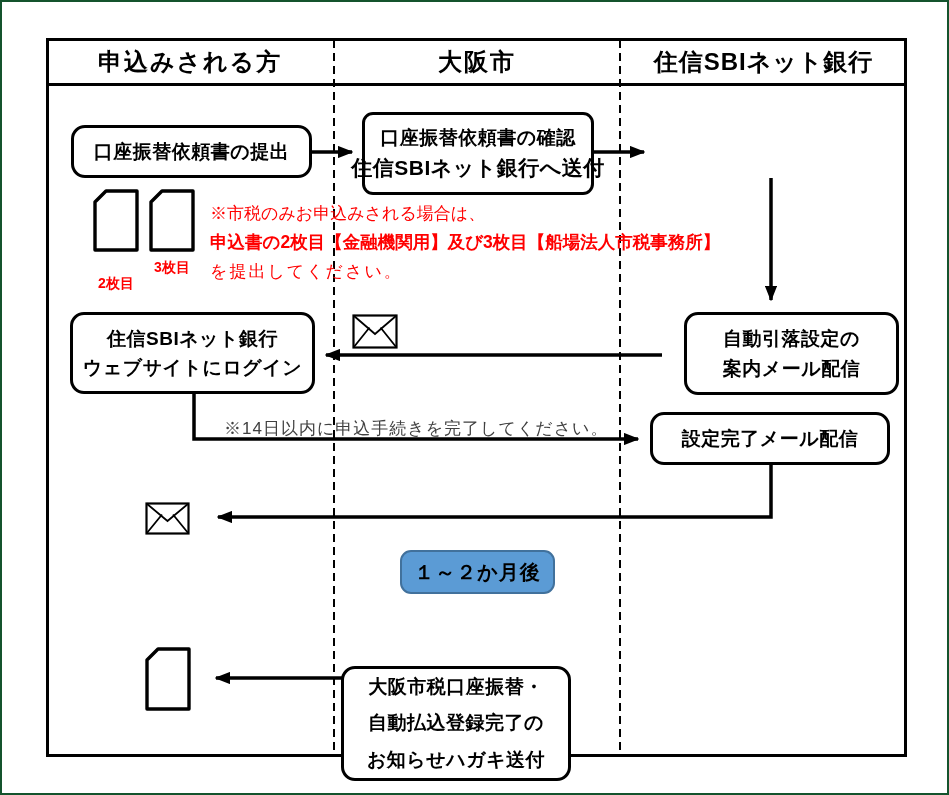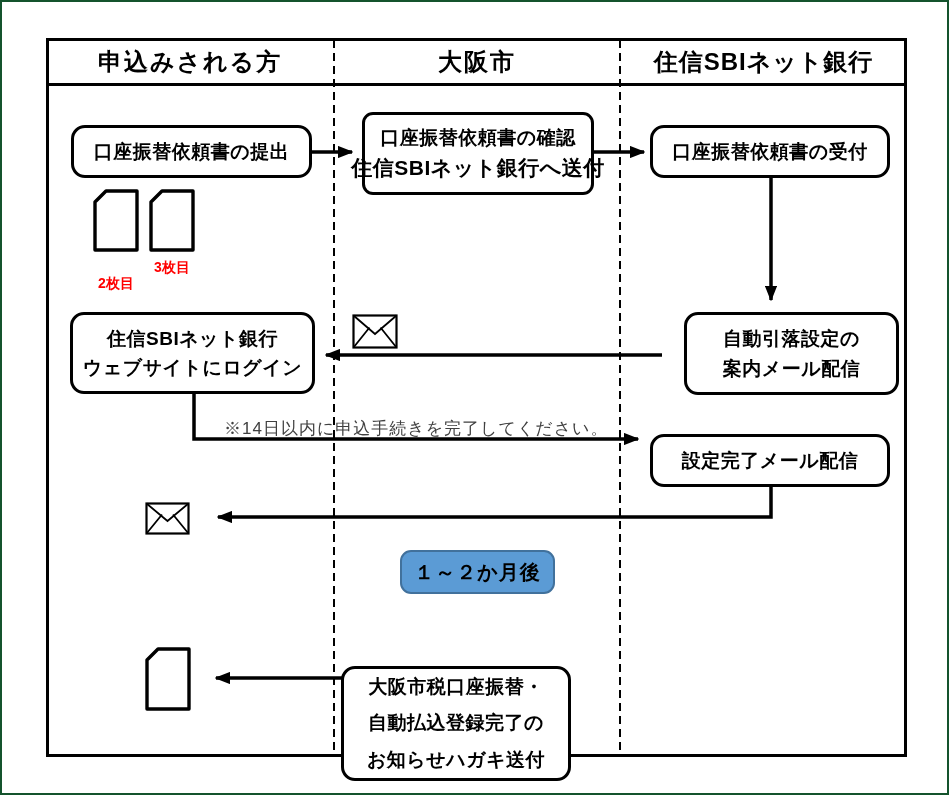--- a/index.html
+++ b/index.html
@@ -62,21 +62,21 @@
     letter-spacing: 0.5px;
   }
   .node .l  { font-size: 19px; line-height: 1.55; white-space: nowrap; }
   .node .ls { font-size: 21px; line-height: 1.5;  white-space: nowrap; }
 
   .node-submit     { left: 69px;  top: 123px; width: 241px; height: 53px; }
   .node-confirm    { left: 360px; top: 110px; width: 232px; height: 83px; border-radius: 11px; }
   .node-accept     { left: 648px; top: 123px; width: 240px; height: 53px; }
   .node-login      { left: 68px;  top: 310px; width: 245px; height: 82px; }
   .node-guide-mail { left: 662px; top: 310px; width: 215px; height: 83px; margin-left: 20px; }
-  .node-done-mail  { left: 648px; top: 432px; width: 240px; height: 53px; }
+  .node-done-mail  { left: 648px; top: 410px; width: 240px; height: 53px; }
   .node-postcard   { left: 339px; top: 618px; width: 230px; height: 115px; margin-top: 46px; }
   .node-postcard .l { line-height: 1.9; }
 
   
   .badge {
     position: absolute;
     left: 398px; top: 548px; width: 155px; height: 44px;
     background: #5B9BD5;
     border: 2.5px solid #41719C;
     border-radius: 11px;
@@ -154,23 +154,20 @@
 
   <div class="node node-submit">
     <span class="l">口座振替依頼書の提出</span>
   </div>
 
   <div class="node node-confirm">
     <span class="l">口座振替依頼書の確認</span>
     <span class="ls">住信SBIネット銀行へ送付</span>
   </div>
 
-  <div class="node node-accept">
-    <span class="l">口座振替依頼書の受付</span>
-  </div>
 
   <div class="node node-login">
     <span class="l">住信SBIネット銀行</span>
     <span class="l">ウェブサイトにログイン</span>
   </div>
 
   <div class="node node-guide-mail">
     <span class="l">自動引落設定の</span>
     <span class="l">案内メール配信</span>
   </div>
@@ -191,20 +188,25 @@
 
   <svg class="icon-abs" style="left:91px; top:187px;" width="46" height="63" viewBox="0 0 46 63">
     <path d="M13 2 H44 V61 H2 V13 Z" fill="#fff" stroke="#000" stroke-width="3.4" stroke-linejoin="round"></path>
   </svg>
   <svg class="icon-abs" style="left:147px; top:187px;" width="46" height="63" viewBox="0 0 46 63">
     <path d="M13 2 H44 V61 H2 V13 Z" fill="#fff" stroke="#000" stroke-width="3.4" stroke-linejoin="round"></path>
   </svg>
   <div class="sheet-label sheet-label-2">2枚目</div>
   <div class="sheet-label sheet-label-3">3枚目</div>
 
+  <div class="note-red">
+    <div class="nr1">※市税のみお申込みされる場合は、</div>
+    <div class="nr2">申込書の2枚目【金融機関用】及び3枚目【船場法人市税事務所】</div>
+    <div class="nr3">を提出してください。</div>
+  </div>
 
   <svg class="icon-abs" style="left:350px; top:312px;" width="46" height="35" viewBox="0 0 46 35">
     <rect x="1.5" y="1.5" width="43" height="32" fill="#fff" stroke="#000" stroke-width="2.2"></rect>
     <path d="M1.5 1.5 L23 20 L44.5 1.5 M1.5 33.5 L17.5 13.5 M44.5 33.5 L28.5 13.5" fill="none" stroke="#000" stroke-width="1.8"></path>
   </svg>
 
   <div class="note-deadline">※14日以内に申込手続きを完了してください。</div>
 
   <svg class="icon-abs" style="left:143px; top:500px;" width="45" height="33" viewBox="0 0 45 33">
     <rect x="1.5" y="1.5" width="42" height="30" fill="#fff" stroke="#000" stroke-width="2.2"></rect>

